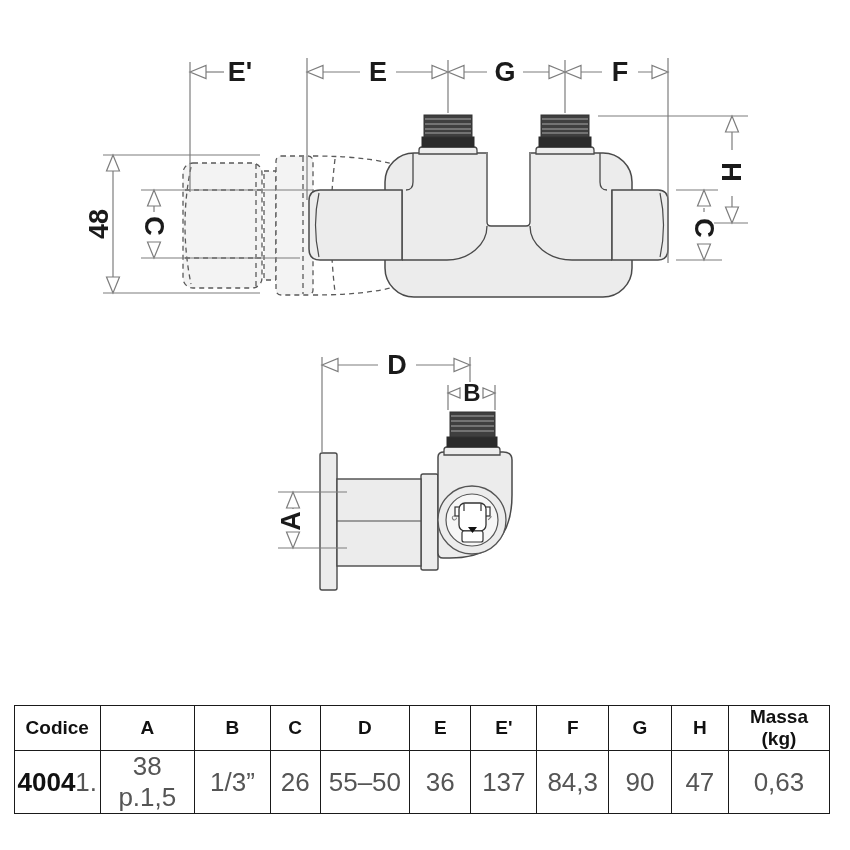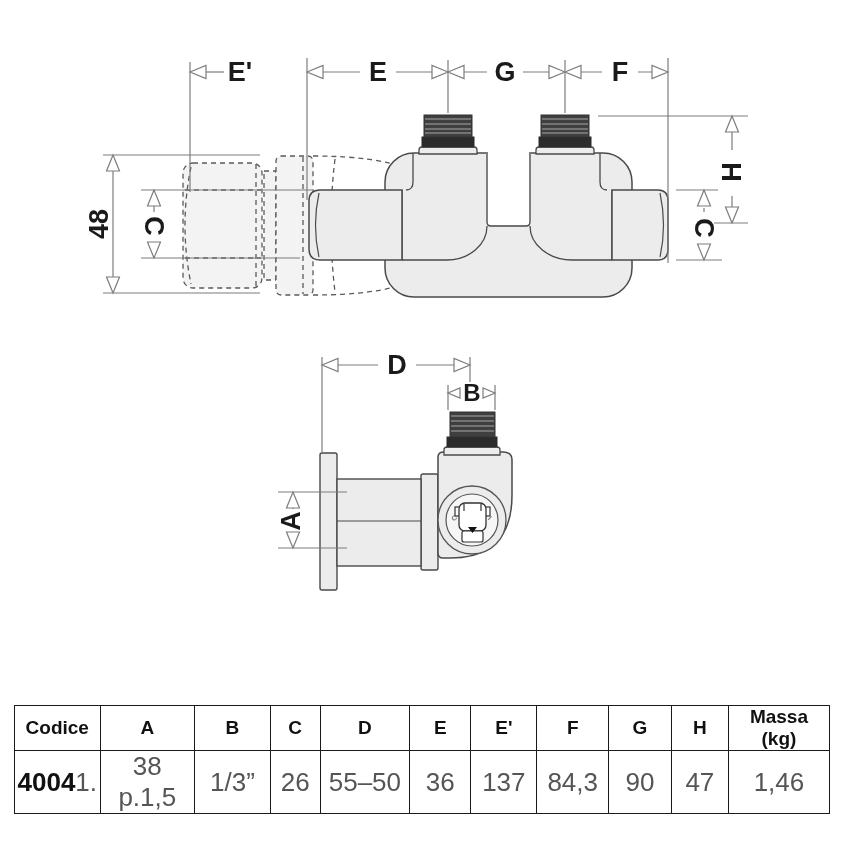--- a/index.html
+++ b/index.html
@@ -225,17 +225,17 @@
     </td>
     <td>38 p.1,5</td>
     <td>1/3”</td>
     <td>26</td>
     <td>55–50</td>
     <td>36</td>
     <td>137</td>
     <td>84,3</td>
     <td>90</td>
     <td>47</td>
-    <td>1,46</td>
+    <td>0,63</td>
   </tr>
 </tbody>
     </table>
 </div>
 
 </body></html>

